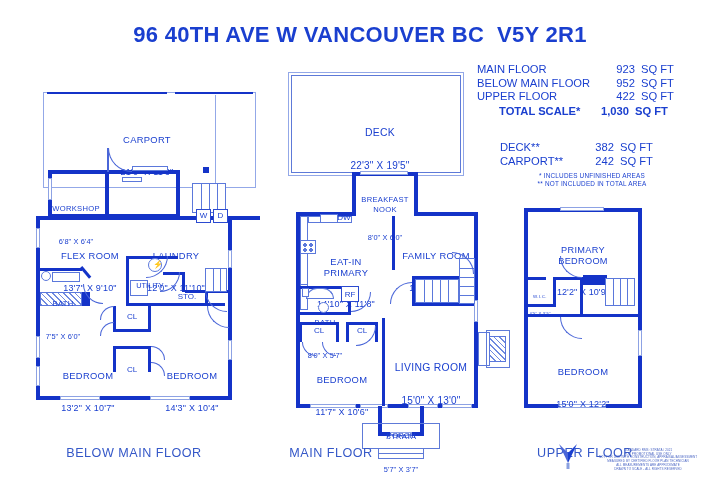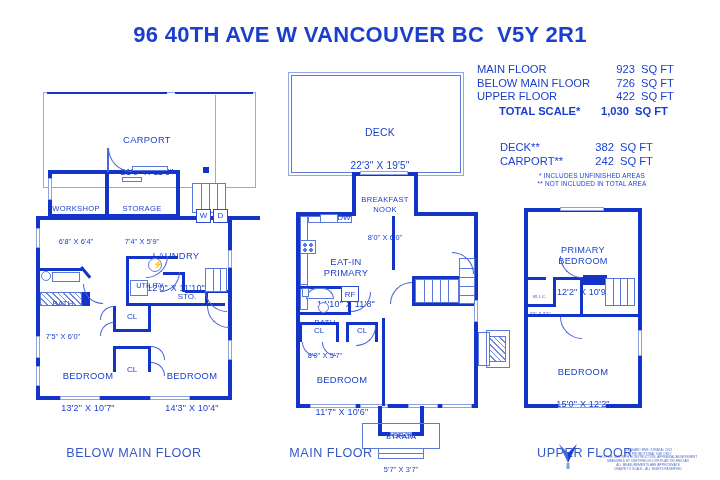--- a/index.html
+++ b/index.html
@@ -198,21 +198,21 @@
   <div id="title">96 40TH AVE W VANCOUVER BC  V5Y 2R1</div>
 
   <div id="area-summary">
     <div class="area-row">
       <span class="area-label">MAIN FLOOR</span>
       <span class="area-value">923</span>
       <span class="area-unit">SQ FT</span>
     </div>
     <div class="area-row">
       <span class="area-label">BELOW MAIN FLOOR</span>
-      <span class="area-value">726</span>
+      <span class="area-value">952</span>
       <span class="area-unit">SQ FT</span>
     </div>
     <div class="area-row">
       <span class="area-label">UPPER FLOOR</span>
       <span class="area-value">422</span>
       <span class="area-unit">SQ FT</span>
     </div>
     <div class="area-row total-row">
       <span class="area-label">TOTAL SCALE*</span>
       <span class="area-value">1,030</span>
@@ -265,24 +265,20 @@
 
     <div class="door-arc" style="left:108px; top:148px; width:24px; height:24px; border-radius:0 0 0 24px; border-top:none; border-right:none;"></div>
     <div class="door-leaf" style="left:107px; top:148px; width:1.6px; height:24px;"></div>
     <div class="fixture" style="left:132px; top:166px; width:36px; height:5px;"></div>
     <div class="fixture" style="left:122px; top:177px; width:20px; height:5px;"></div>
 
     <div class="rlabel sm" style="left:47px; top:181px; width:58px;">
       <div class="rname">WORKSHOP</div>
       <div class="rdim">6'8" X 6'4"</div>
     </div>
-    <div class="rlabel sm" style="left:110px; top:181px; width:64px;">
-      <div class="rname">STORAGE</div>
-      <div class="rdim">7'4" X 5'9"</div>
-    </div>
 
     <div class="stair" style="left:192px; top:183px; width:34px; height:30px;">
       <i style="left:8px;"></i>
         <i style="left:16px;"></i>
         <i style="left:24px;"></i>
     </div>
 
     <div class="wall" style="left:36px; top:216px; width:3.5px; height:184px;"></div>
     <div class="wall" style="left:36px; top:216px; width:150px; height:3.5px;"></div>
     <div class="wall" style="left:186px; top:216px; width:74px; height:3.5px;"></div>
@@ -293,20 +289,24 @@
     <div class="appliance-box" style="left:213px; top:209px; width:15px; height:14px;">D</div>
 
     <div class="win winv" style="left:36px; top:228px; height:20px;"></div>
     <div class="win winv" style="left:36px; top:336px; height:22px;"></div>
     <div class="win winv" style="left:36px; top:366px; height:20px;"></div>
     <div class="win winv" style="left:228px; top:250px; height:18px;"></div>
     <div class="win winv" style="left:228px; top:340px; height:20px;"></div>
     <div class="win winh" style="left:60px; top:396px; width:40px;"></div>
     <div class="win winh" style="left:150px; top:396px; width:40px;"></div>
 
+    <div class="rlabel" style="left:42px; top:228px; width:96px;">
+      <div class="rname">FLEX ROOM</div>
+      <div class="rdim">13'7" X 9'10"</div>
+    </div>
     <div class="rlabel" style="left:128px; top:228px; width:96px;">
       <div class="rname">LAUNDRY</div>
       <div class="rdim">12'0" X 11'10"</div>
     </div>
 
     <div class="wall" style="left:126px; top:256px; width:3px; height:50px;"></div>
     <div class="wall" style="left:126px; top:256px; width:52px; height:3px;"></div>
     <div class="wall" style="left:163px; top:272px; width:22px; height:3px;"></div>
     <div class="wall" style="left:182px; top:272px; width:3px; height:20px;"></div>
     <div class="wall" style="left:126px; top:303px; width:99px; height:3px;"></div>
@@ -418,20 +418,24 @@
     <div class="fixture" style="left:300px; top:284px; width:8px; height:26px;"></div>
 
     <div class="rlabel" style="left:306px; top:236px; width:80px; line-height:10.5px;">
       <div class="rname" style="white-space:pre-line;">EAT-IN
 PRIMARY</div>
       <div class="rdim">14'10" X 11'8"</div>
     </div>
 
     <div class="wall" style="left:392px; top:216px; width:3px; height:54px;"></div>
 
+    <div class="rlabel" style="left:396px; top:228px; width:80px;">
+      <div class="rname">FAMILY ROOM</div>
+      <div class="rdim">13'0" X 12'5"</div>
+    </div>
 
     <div class="wall" style="left:412px; top:276px; width:62px; height:3px;"></div>
     <div class="wall" style="left:412px; top:276px; width:3px; height:30px;"></div>
     <div class="wall" style="left:412px; top:303px; width:62px; height:3px;"></div>
     <div class="stair" style="left:415px; top:279px; width:44px; height:24px;">
       <i style="left:8px;"></i>
         <i style="left:16px;"></i>
         <i style="left:24px;"></i>
         <i style="left:32px;"></i>
     </div>
@@ -472,20 +476,24 @@
     <div class="door-arc" style="left:302px; top:342px; width:14px; height:14px; border-radius:0 0 0 14px; border-top:none; border-right:none;"></div>
     <div class="door-arc" style="left:322px; top:342px; width:14px; height:14px; border-radius:0 0 0 14px; border-top:none; border-right:none;"></div>
     <div class="door-arc" style="left:356px; top:326px; width:20px; height:20px; border-radius:0 0 20px 0; border-top:none; border-left:none;"></div>
 
     <div class="wall" style="left:382px; top:318px; width:3px; height:88px;"></div>
 
     <div class="rlabel" style="left:302px; top:352px; width:80px;">
       <div class="rname">BEDROOM</div>
       <div class="rdim">11'7" X 10'6"</div>
     </div>
+    <div class="rlabel med" style="left:388px; top:340px; width:86px;">
+      <div class="rname">LIVING ROOM</div>
+      <div class="rdim">15'0" X 13'0"</div>
+    </div>
 
     <div class="hatch" style="left:488px; top:336px; width:18px; height:26px;"></div>
     <div class="fixture" style="left:478px; top:332px; width:12px; height:34px;"></div>
     <div class="thin-dk" style="left:486px; top:330px; width:24px; height:38px;"></div>
 
     <div class="wall" style="left:378px; top:406px; width:3.5px; height:30px;"></div>
     <div class="wall" style="left:420px; top:406px; width:3.5px; height:30px;"></div>
     <div class="wall" style="left:378px; top:432px; width:46px; height:3.5px;"></div>
     <div class="win winh" style="left:390px; top:432px; width:22px;"></div>
     <div class="rlabel sm" style="left:378px; top:409px; width:46px;">

